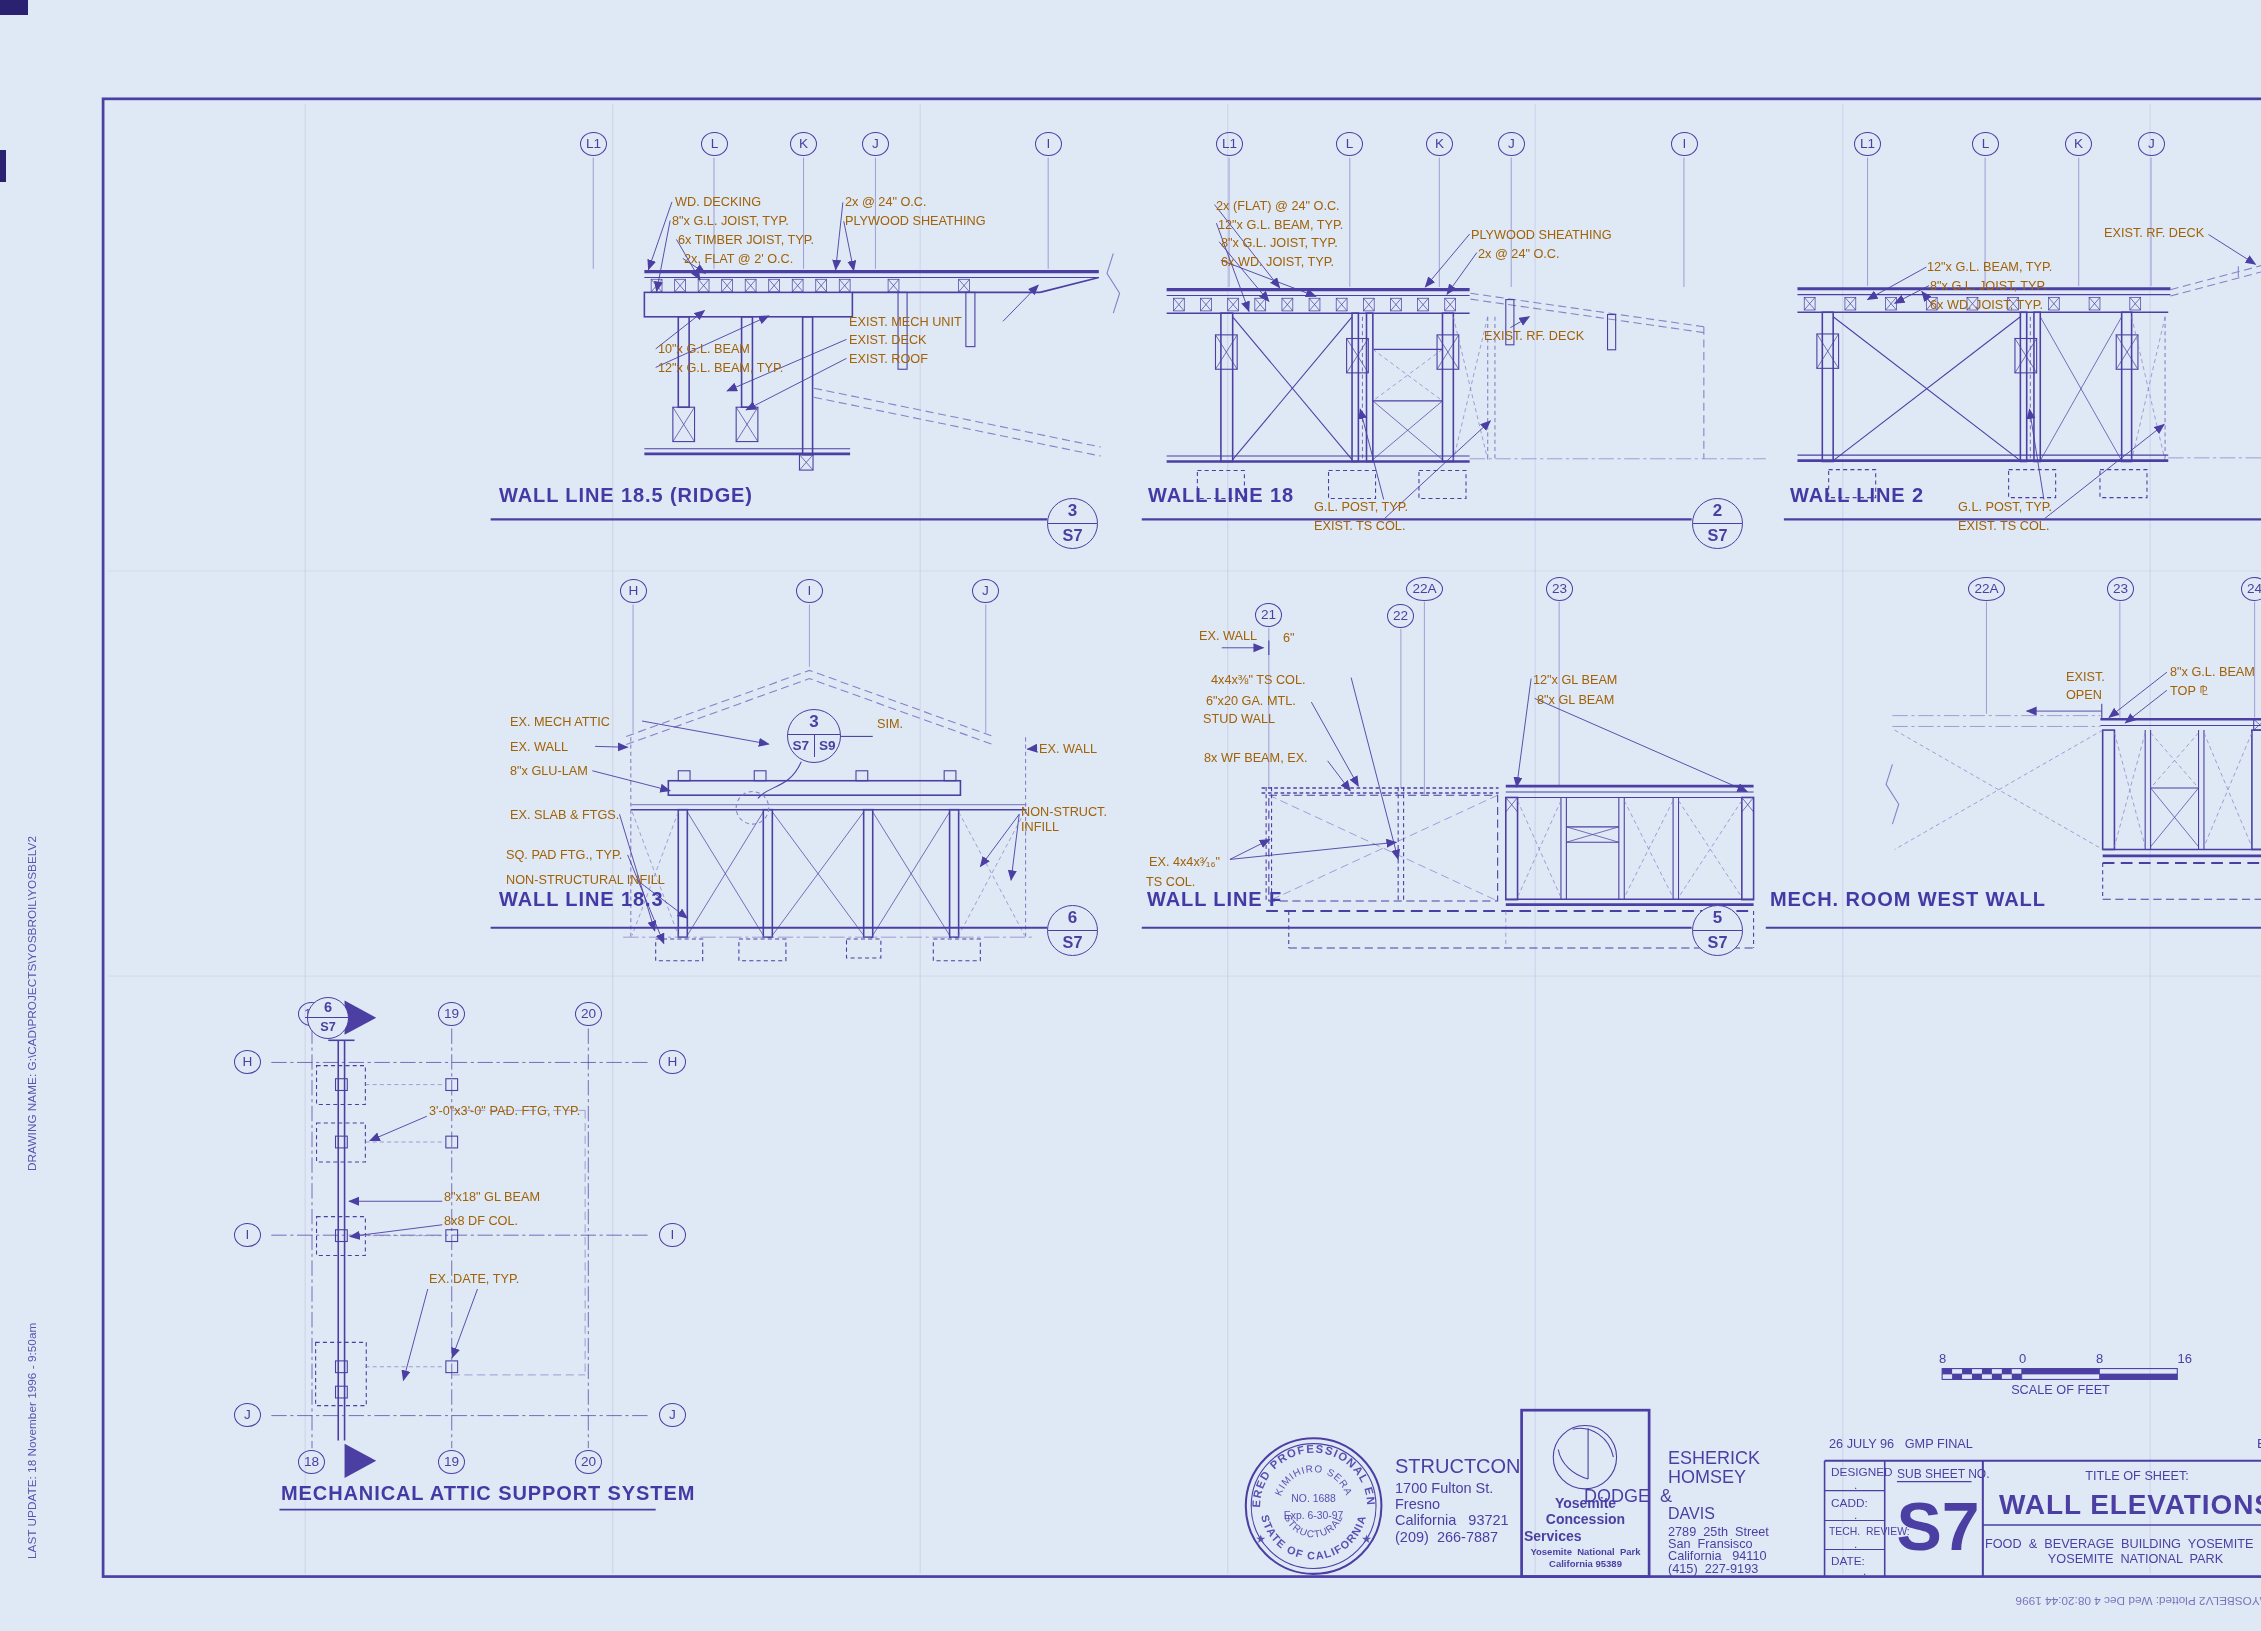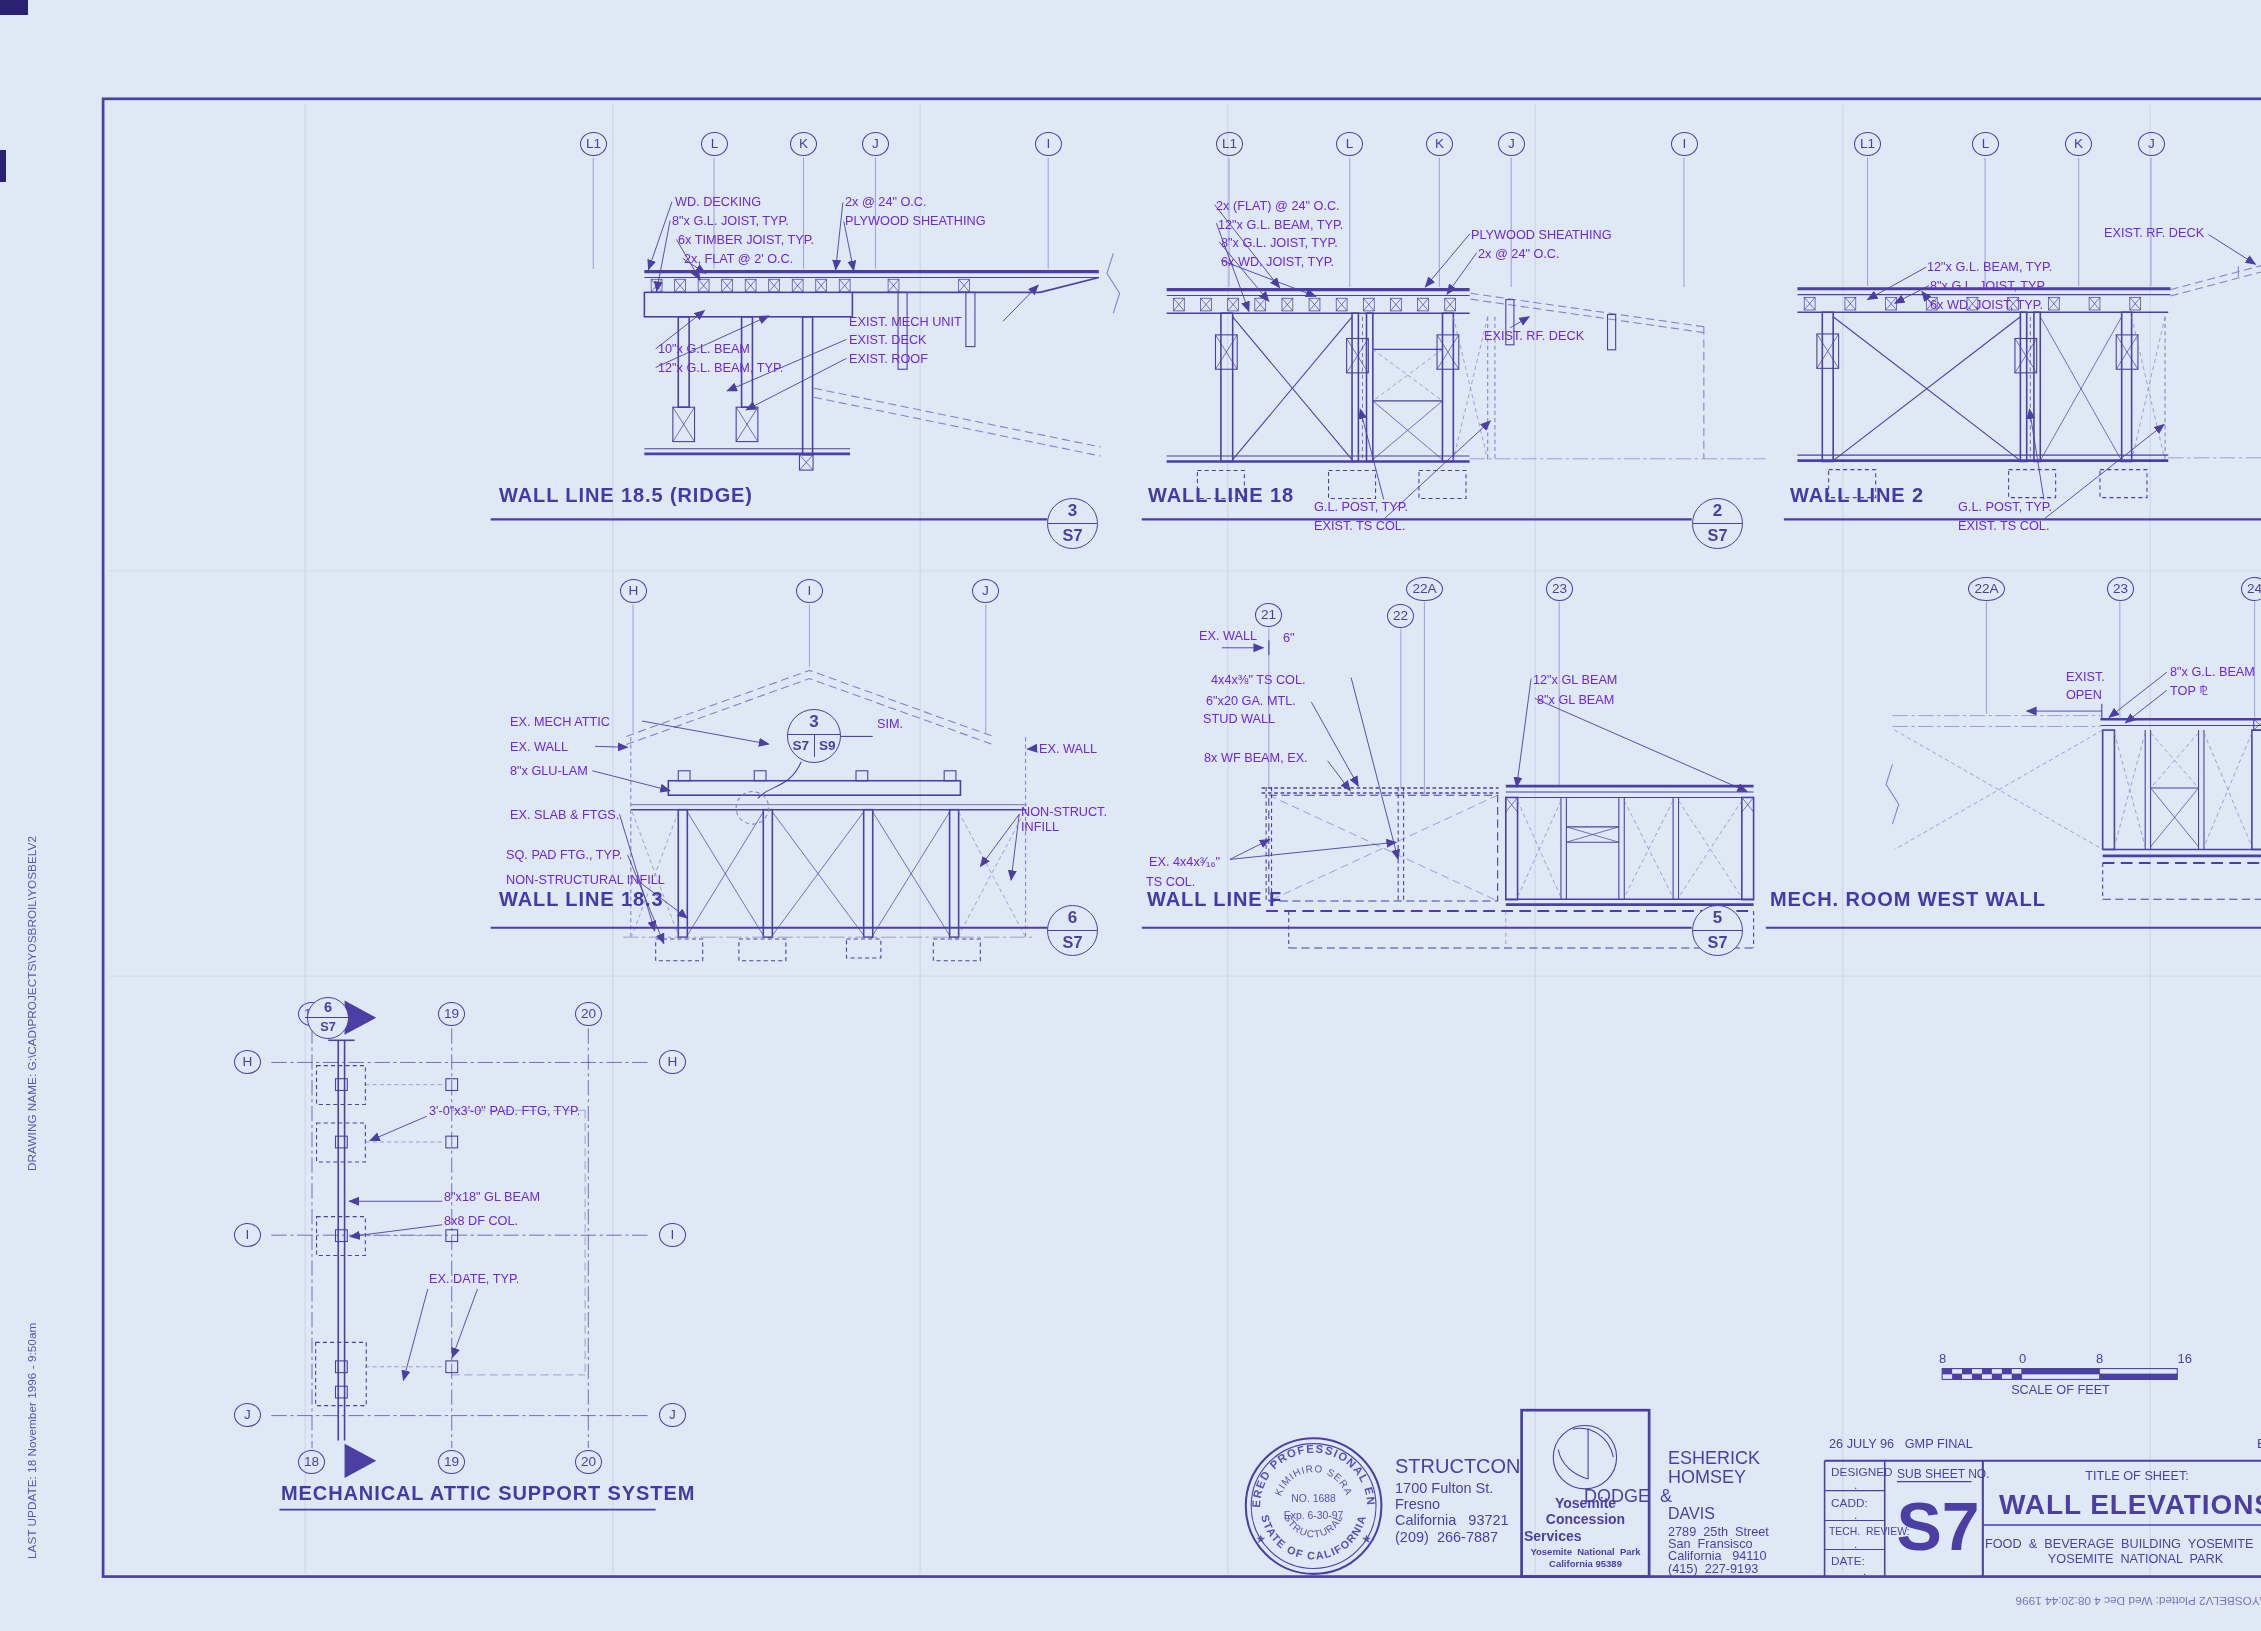--- a/index.html
+++ b/index.html
@@ -13,21 +13,21 @@
   .w4{stroke-width:4.5}.w5{stroke-width:6}.w6{stroke-width:7}
   .lt{stroke:#8781c9}
   .hand{stroke:#5a50b0}
   .dash{stroke-dasharray:18 10}.dashs{stroke-dasharray:9 7}
   .dd{stroke-dasharray:34 8 7 8}.dh{stroke-dasharray:26 14}.dot{stroke-dasharray:8 6}
   .ldr{stroke-width:2;marker-end:url(#ah)}
   .fold{stroke:rgba(86,80,168,0.10);stroke-width:3}
   .crease{stroke:rgba(86,80,168,0.07);stroke-width:3}
   
   .lbl{position:absolute;font:12.7px/1.16 "Liberation Sans","DejaVu Sans",sans-serif;
-       color:#6d28d9;white-space:pre;}
+       color:#a16207;white-space:pre;}
   .ptitle{position:absolute;font:bold 20px/1 "Liberation Sans","DejaVu Sans",sans-serif;
        color:#443aa5;letter-spacing:0.9px;white-space:pre;}
   .gb{position:absolute;box-sizing:border-box;width:27px;height:24.4px;border:1.4px solid #4b3fa3;
       border-radius:50%;color:#4b3fa3;display:flex;align-items:center;justify-content:center;
       font:13.6px/1 "Liberation Sans","DejaVu Sans",sans-serif;background:transparent;}
   .gb.w{width:37px;}
   .det{position:absolute;box-sizing:border-box;width:51px;height:51px;border:1.8px solid #4b3fa3;
       border-radius:50%;color:#4b3fa3;display:flex;flex-direction:column;align-items:center;
       font-family:"Liberation Sans","DejaVu Sans",sans-serif;font-weight:bold;background:#dfe8f5;}
   .det .n{font-size:17px;line-height:23.5px;}

